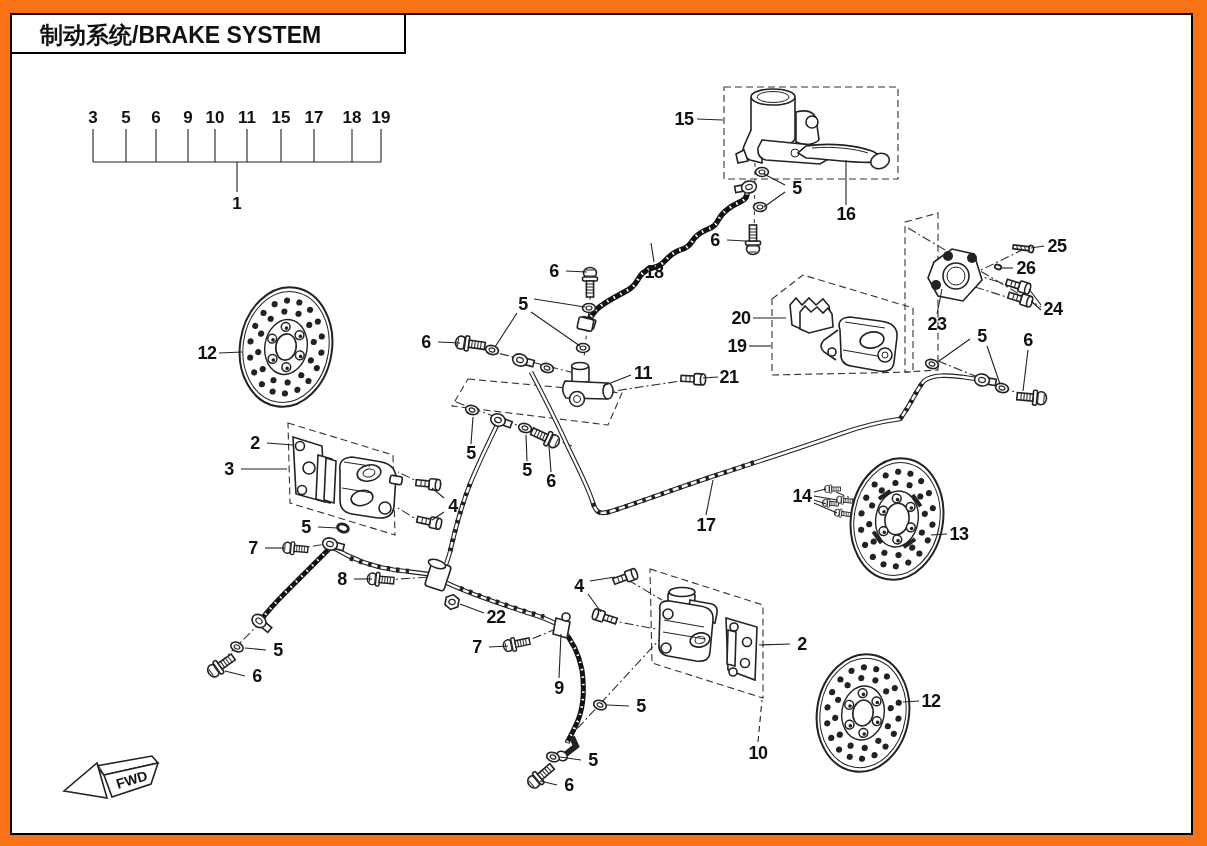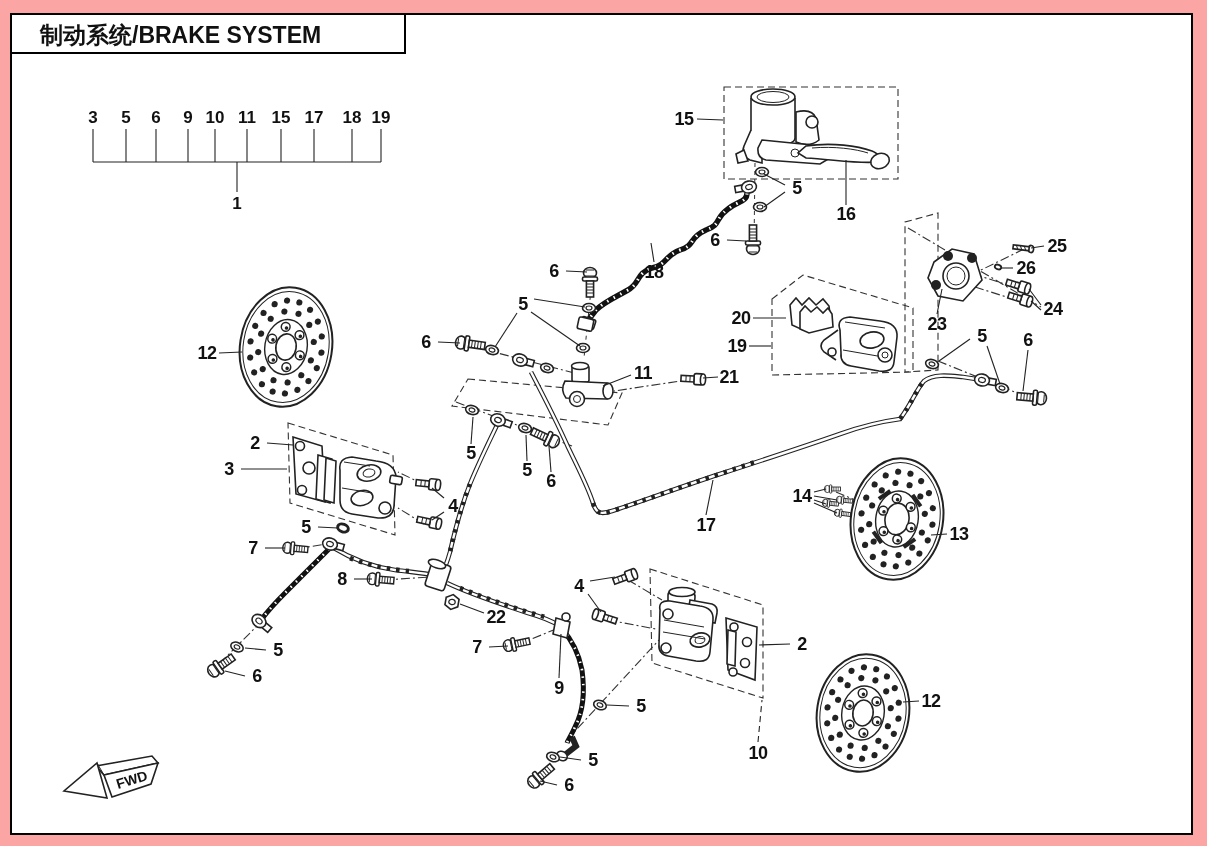--- a/index.html
+++ b/index.html
@@ -1,16 +1,16 @@
 <!DOCTYPE html>
 <html><head>
 <meta charset="utf-8">
 <style>
   html,body{margin:0;padding:0;background:#fff;}
-  .page{position:relative;width:1207px;height:846px;background:#fca5a5;font-family:"Liberation Sans",sans-serif;}
+  .page{position:relative;width:1207px;height:846px;background:#f97316;font-family:"Liberation Sans",sans-serif;}
   svg{position:absolute;left:0;top:0;}
   text{font-family:"Liberation Sans","DejaVu Sans",sans-serif;fill:#111;}
   .callout{font-weight:bold;font-size:18px;letter-spacing:-0.5px;}
   .title-text{font-weight:bold;font-size:23px;}
   .tree-num{font-weight:bold;font-size:17px;}
   .fwd-text{font-weight:bold;font-size:14px;}
   .oln{fill:#fff;stroke:#222;stroke-width:1.6;}
   .thin{fill:none;stroke:#222;stroke-width:1;}
   .ldr{stroke:#222;stroke-width:1.1;fill:none;}
   .dashbox{fill:none;stroke:#333;stroke-width:1.1;stroke-dasharray:7 4;}

